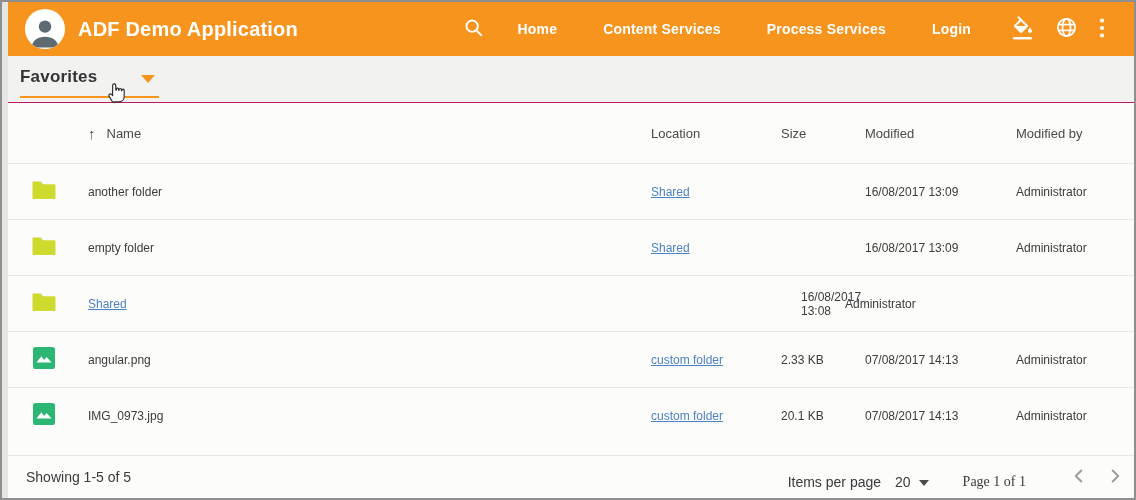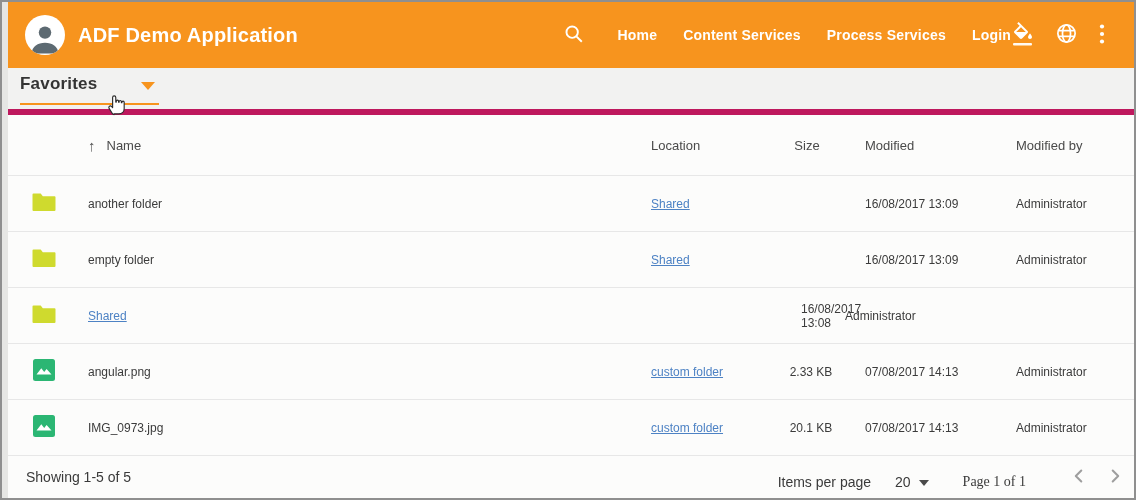--- a/index.html
+++ b/index.html
@@ -8,61 +8,61 @@
     --table-bg:#fcfcfb; --chevron:#9e9e9e; --win-border:#8f8f8f; --strip:#e6e6e4;
   }
   *{margin:0;padding:0;box-sizing:border-box;}
   html,body{width:1136px;height:500px;}
   body{font-family:"Liberation Sans","DejaVu Sans",sans-serif;background:#fff;}
   .window{width:1136px;height:500px;border:2px solid var(--win-border);display:flex;background:var(--table-bg);}
   .left-strip{width:6px;background:var(--strip);flex:none;}
   .content-col{flex:1;display:flex;flex-direction:column;width:1126px;}
 
   
-  .app-header{height:66px;background:var(--accent);display:flex;align-items:center;padding:0 28px 0 17px;color:#fff;flex:none;}
+  .app-header{height:54px;background:var(--accent);display:flex;align-items:center;padding:0 28px 0 17px;color:#fff;flex:none;}
   .avatar{width:40px;height:40px;border-radius:50%;background:#fff;overflow:hidden;flex:none;margin-right:13px;display:flex;align-items:flex-end;justify-content:center;cursor:pointer;}
   .app-title{font-size:20px;font-weight:700;letter-spacing:.2px;}
   .spacer{flex:1;}
   .icon-btn{background:none;border:none;cursor:pointer;display:flex;align-items:center;justify-content:center;padding:0;}
   .search-btn{margin-right:32px;}
-  .nav{display:flex;align-items:flex-start;gap:26px;}
+  .nav{display:flex;align-items:flex-start;gap:46px;margin-right:40px;}
   .nav a{color:#fff;text-decoration:none;font-size:14px;font-weight:700;letter-spacing:.2px;cursor:pointer;}
   .tool-icons{display:flex;align-items:center;gap:20px;}
 
   
-  .toolbar{height:47px;background:var(--toolbar-bg);border-bottom:6px solid #be185d;display:flex;align-items:flex-end;padding:0 0 0 12px;position:relative;flex:none;}
+  .toolbar{height:47px;background:var(--toolbar-bg);border-bottom:1px solid #be185d;display:flex;align-items:flex-end;padding:0 0 0 12px;position:relative;flex:none;}
   .fav-btn{display:inline-flex;align-items:center;border:none;background:none;cursor:pointer;padding:0 4px 9px 0;border-bottom:2px solid var(--accent);margin-bottom:4px;}
   .fav-title{font-size:17px;font-weight:700;color:#343434;letter-spacing:.2px;}
   .caret-down{width:0;height:0;border-left:7px solid transparent;border-right:7px solid transparent;border-top:8px solid var(--accent);margin-left:44px;margin-top:3px;}
   .cursor-hand{position:absolute;left:98px;top:24px;z-index:5;pointer-events:none;}
 
   
   .table{flex:1;background:var(--table-bg);}
   .row-grid{display:grid;grid-template-columns:80px 1fr 130px 64px 171px 118px;align-items:center;}
   .thead{height:60px;color:#4a4a4a;font-size:13px;}
   .thead .cell{font-weight:400;}
   .th-name{display:flex;align-items:center;gap:11px;}
   .sort-arrow{font-size:15px;color:#555;line-height:1;}
   .cell-location{text-align:left;}
   .thead .cell-location{text-align:left;}
-  .cell-size{text-align:center;padding-right:4px;}
+  .cell-size{text-align:left;padding-right:4px;}
   .thead .cell-size{padding-right:12px;}
   .cell-modified{padding-left:20px;}
   .cell-modby{padding-left:0;}
   .row{height:56px;border-top:1px solid var(--sep);font-size:12px;color:#3b3b3b;cursor:pointer;}
   .cell-icon{display:flex;justify-content:flex-start;padding-left:24px;}
   .row a{color:var(--link);text-decoration:underline;cursor:pointer;}
   .icon-image{display:none;}
   .row[data-type="image"] .icon-image{display:block;}
 
   
   .app-footer{height:43px;border-top:1px solid var(--sep);display:flex;align-items:center;justify-content:space-between;padding:0 8px 0 18px;font-size:14px;color:#3a3a3a;background:var(--table-bg);flex:none;}
   .pager{display:flex;align-items:flex-end;}
   .ipp-label{margin-right:14px;}
-  .ipp-btn{display:flex;align-items:center;gap:8px;background:none;border:none;font-size:14px;color:#3a3a3a;cursor:pointer;font-family:inherit;margin-left:10px;}
+  .ipp-btn{display:flex;align-items:center;gap:8px;background:none;border:none;font-size:14px;color:#3a3a3a;cursor:pointer;font-family:inherit;}
   .caret-small{width:0;height:0;border-left:5px solid transparent;border-right:5px solid transparent;border-top:6px solid #4a4a4a;margin-top:2px;}
   .page-label{margin:0 28px 0 34px;font-family:Liberation Serif, serif;}
   .chev-btn{margin-left:14px;}
 </style>
 </head>
 <body>
 
 <div class="window">
   <div class="left-strip"></div>
   <div class="content-col">

